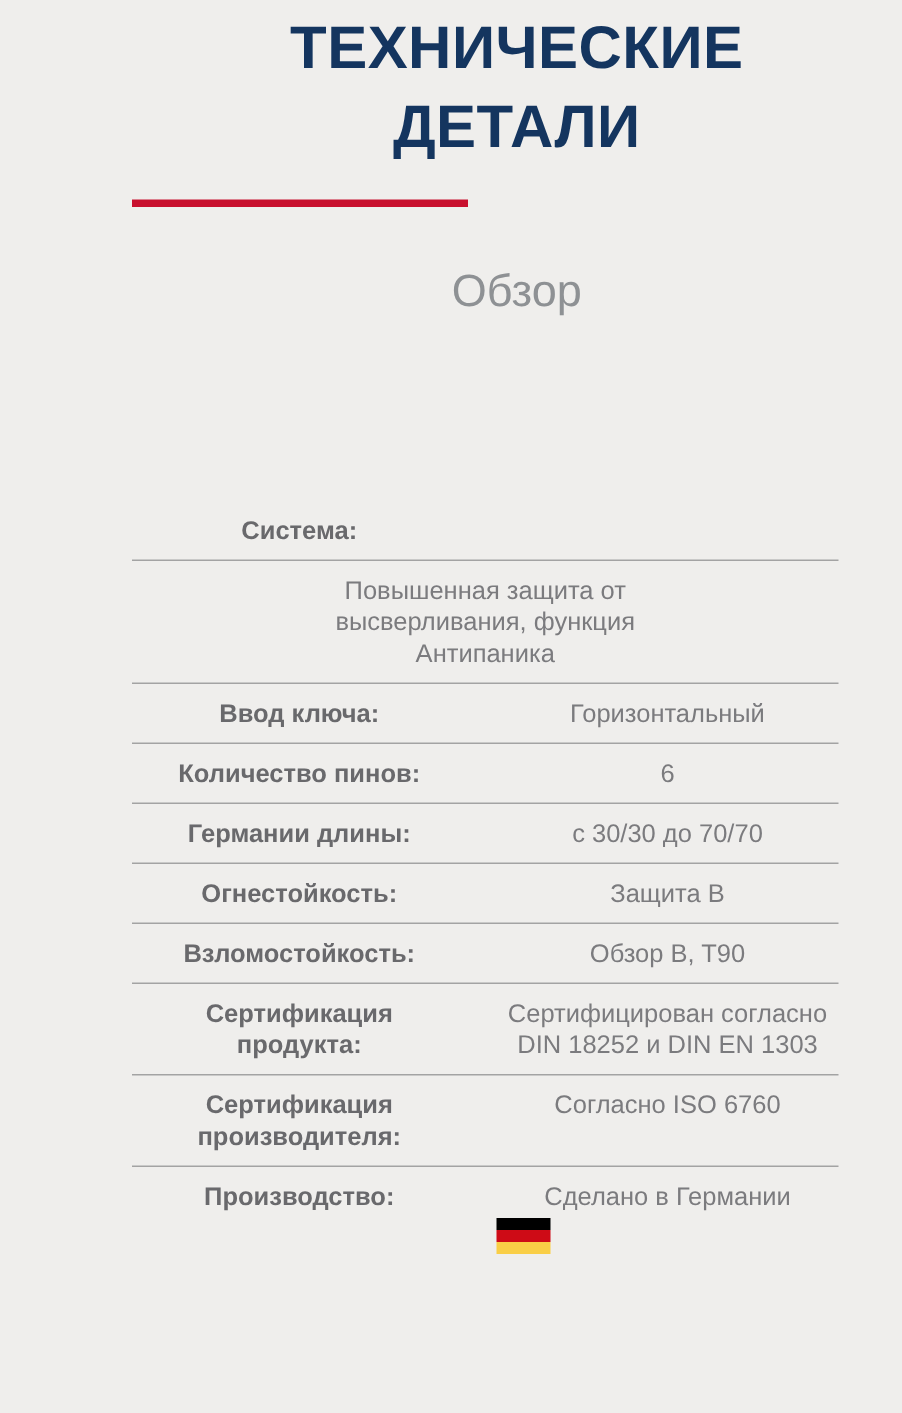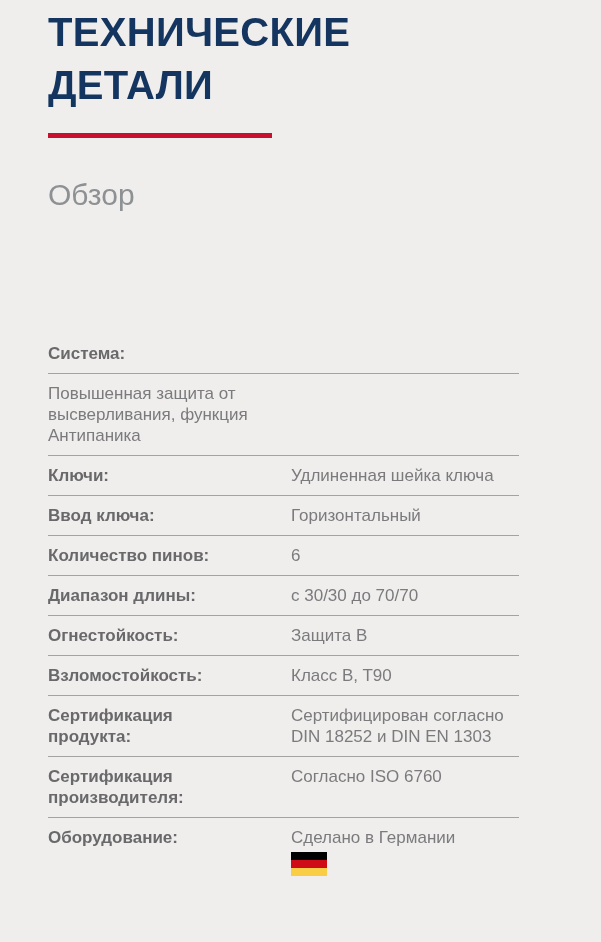--- a/index.html
+++ b/index.html
@@ -4,21 +4,21 @@
 <style>
   * { box-sizing: border-box; }
   html, body { margin: 0; padding: 0; }
   body {
     width: 601px;
     height: 942px;
     background: #EFEEEC;
     font-family: "Liberation Sans", sans-serif;
     overflow: hidden;
   }
-  .content { padding: 6px 0 0 48px; }
+  .content { padding: 6px 0 0 88px; text-align: center; }
 
   h1.page-title {
     margin: 0;
     font-size: 40px;
     line-height: 53px;
     font-weight: bold;
     color: #14355F;
     letter-spacing: 0.3px;
     white-space: pre-line;
   }
@@ -87,65 +87,58 @@
 
   <div class="row">
     <div class="value-wrap">
       <div class="value">Повышенная защита от
 высверливания, функция
 Антипаника</div>
 
     </div>
   </div>
 
-  <div class="row">
-    <div class="label">Ключи:</div>
-    <div class="value-wrap">
-      <div class="value">Удлиненная шейка ключа</div>
-
-    </div>
-  </div>
 
   <div class="row">
     <div class="label">Ввод ключа:</div>
     <div class="value-wrap">
       <div class="value">Горизонтальный</div>
 
     </div>
   </div>
 
 
   <div class="row">
     <div class="label">Количество пинов:</div>
     <div class="value-wrap">
       <div class="value">6</div>
 
     </div>
   </div>
 
   <div class="row">
-    <div class="label">Диапазон длины:</div>
+    <div class="label">Германии длины:</div>
     <div class="value-wrap">
       <div class="value">с 30/30 до 70/70</div>
 
     </div>
   </div>
 
   <div class="row">
     <div class="label">Огнестойкость:</div>
     <div class="value-wrap">
       <div class="value">Защита B</div>
 
     </div>
   </div>
 
   <div class="row">
     <div class="label">Взломостойкость:</div>
     <div class="value-wrap">
-      <div class="value">Класс B, T90</div>
+      <div class="value">Обзор B, T90</div>
 
     </div>
   </div>
 
   <div class="row">
     <div class="label">Сертификация
 продукта:</div>
     <div class="value-wrap">
       <div class="value">Сертифицирован согласно
 DIN 18252 и DIN EN 1303</div>
@@ -156,21 +149,21 @@
   <div class="row">
     <div class="label">Сертификация
 производителя:</div>
     <div class="value-wrap">
       <div class="value">Согласно ISO 6760</div>
 
     </div>
   </div>
 
   <div class="row">
-    <div class="label">Оборудование:</div>
+    <div class="label">Производство:</div>
     <div class="value-wrap">
       <div class="value">Сделано в Германии</div>
       <div class="flag">
         <span class="s" style="background: rgb(0, 0, 0);"></span>
         <span class="s" style="background: rgb(206, 11, 22);"></span>
         <span class="s" style="background: rgb(249, 206, 70);"></span>
       </div>
     </div>
   </div>
 </div>

